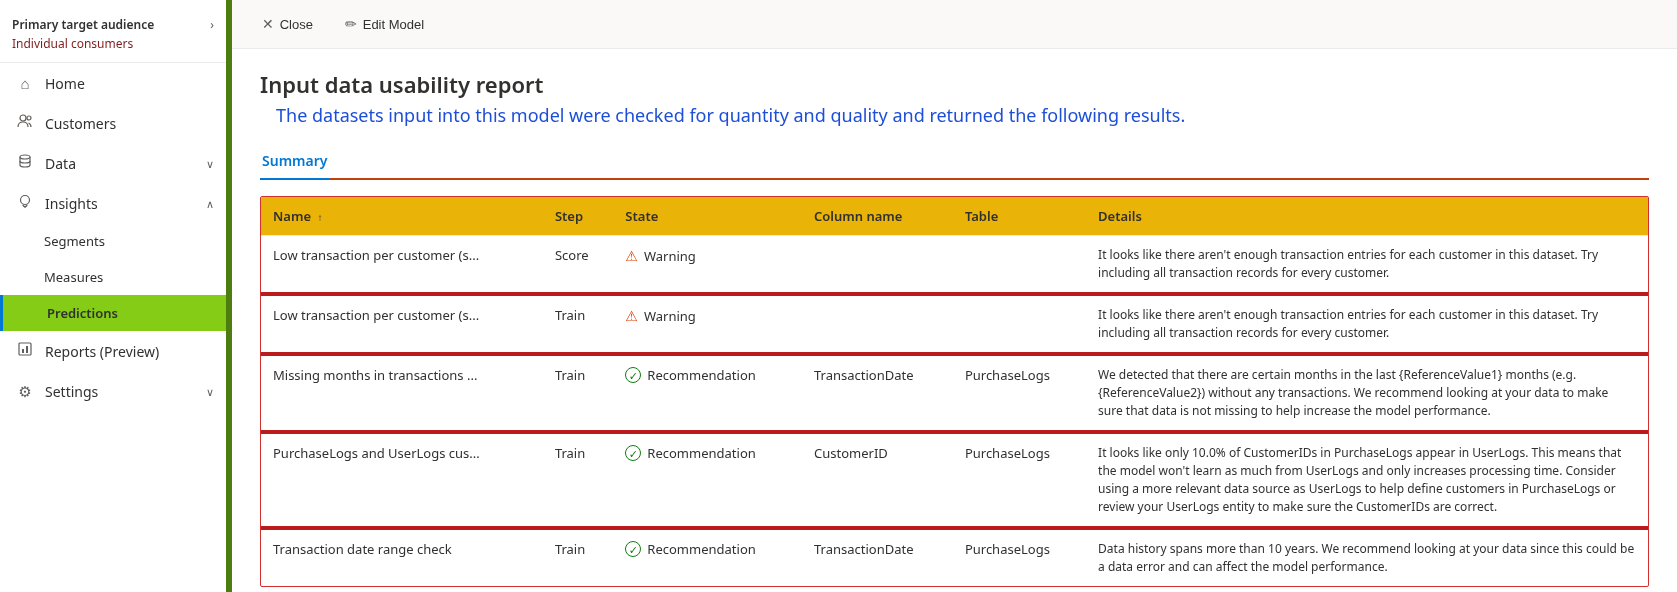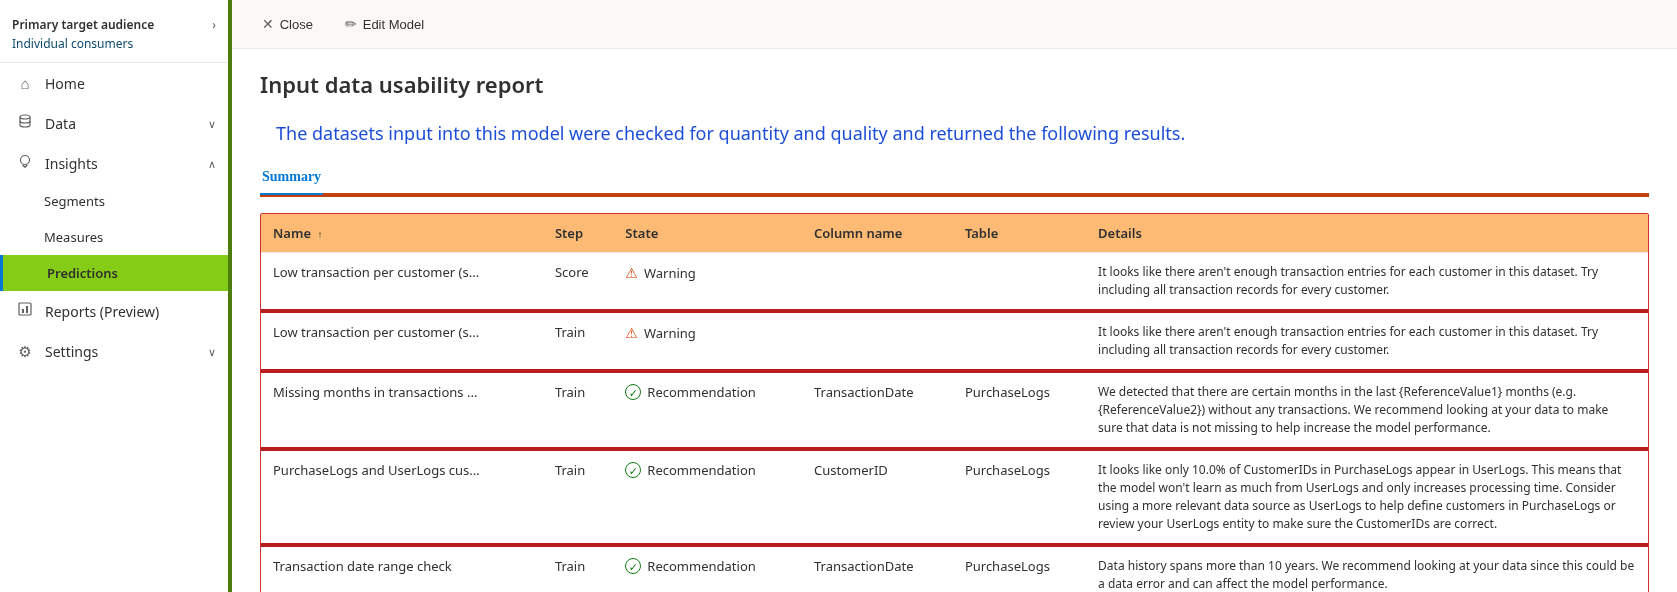--- a/index.html
+++ b/index.html
@@ -3,21 +3,21 @@
   <meta charset="utf-8">
   <style>
     * { box-sizing: border-box; margin: 0; padding: 0; }
     body { font-family: 'Segoe UI', system-ui, sans-serif; font-size: 13px; color: #323130; background: #fff; display: flex; height: 592px; overflow: hidden; }
 
     
     .sidebar {
       width: 232px;
       min-width: 232px;
       background: #fff;
-      border-right: 4px solid #4d7c0f;
+      border-right: 6px solid #4d7c0f;
       display: flex;
       flex-direction: column;
       height: 100%;
       overflow-y: auto;
     }
     .sidebar-header {
       padding: 16px 12px 10px 12px;
       border-bottom: 1px solid #edebe9;
     }
     .sidebar-header-top {
@@ -31,21 +31,21 @@
       font-weight: 600;
       color: #323130;
     }
     .sidebar-chevron {
       color: #605e5c;
       font-size: 12px;
       cursor: pointer;
     }
     .sidebar-secondary-label {
       font-size: 12px;
-      color: #0c4a6e;
+      color: #7f1d1d;
     }
     .nav-item {
       display: flex;
       align-items: center;
       padding: 10px 12px;
       cursor: pointer;
       gap: 10px;
       color: #323130;
       font-size: 14px;
       border-left: 3px solid transparent;
@@ -115,33 +115,32 @@
     }
     .breadcrumb {
       font-size: 12px;
       color: #0078d4;
       margin-bottom: 6px;
     }
     .page-title {
       font-size: 22px;
       font-weight: 600;
       color: #323130;
-      margin-bottom: 22px;
+      margin-bottom: 4px;
     }
     .page-description {
       font-size: 18px;
       color: #1d4ed8;
       margin-bottom: 16px;
       margin-left: 16px;
     }
     .tabs {
       display: flex;
-      border-bottom: 4px solid #c2410c;
+      border-bottom: 2px solid #c2410c;
       margin-bottom: 16px;
-      font-family: Liberation Serif, serif;
     }
     .tab {
       padding: 8px 2px;
       margin-right: 20px;
       font-size: 14px;
       font-weight: 600;
       color: #0078d4;
       cursor: pointer;
       border-bottom: 2px solid #0078d4;
       margin-bottom: -2px;
@@ -152,21 +151,21 @@
       border: 1.5px solid #d32f2f;
       border-radius: 2px;
       overflow: visible;
     }
     table {
       width: 100%;
       border-collapse: collapse;
       font-size: 13px;
     }
     thead tr {
-      background: #fdba74;
+      background: #eab308;
     }
     th {
       padding: 10px 12px;
       font-weight: 600;
       text-align: left;
       color: #323130;
       border-bottom: 1px solid #edebe9;
       white-space: nowrap;
     }
     th .sort-arrow {
@@ -220,20 +219,31 @@
       <span class="sidebar-chevron">›</span>
     </div>
     <div class="sidebar-secondary-label">Individual consumers</div>
   </div>
 
   <div class="nav-item">
     <span class="nav-icon">⌂</span>
     <span>Home</span>
   </div>
 
+  <div class="nav-item">
+    <span class="nav-icon">
+      <svg width="16" height="16" viewBox="0 0 16 16" fill="none">
+          <circle cx="6" cy="5" r="3" stroke="#605e5c" stroke-width="1.2"></circle>
+          <path d="M1 14c0-3 2-5 5-5s5 2 5 5" stroke="#605e5c" stroke-width="1.2" fill="none"></path>
+          <circle cx="12" cy="5" r="2" stroke="#605e5c" stroke-width="1.2"></circle>
+          <path d="M14 14c0-2-1-3.5-2.5-4" stroke="#605e5c" stroke-width="1.2" fill="none"></path>
+        </svg>
+    </span>
+    <span>Customers</span>
+  </div>
 
   <div class="nav-item">
     <span class="nav-icon">
       <svg width="16" height="16" viewBox="0 0 16 16" fill="none">
           <ellipse cx="8" cy="4" rx="5" ry="2" stroke="#605e5c" stroke-width="1.2"></ellipse>
           <path d="M3 4v4c0 1.1 2.2 2 5 2s5-.9 5-2V4" stroke="#605e5c" stroke-width="1.2"></path>
           <path d="M3 8v4c0 1.1 2.2 2 5 2s5-.9 5-2V8" stroke="#605e5c" stroke-width="1.2"></path>
         </svg>
     </span>
     <span>Data</span>

